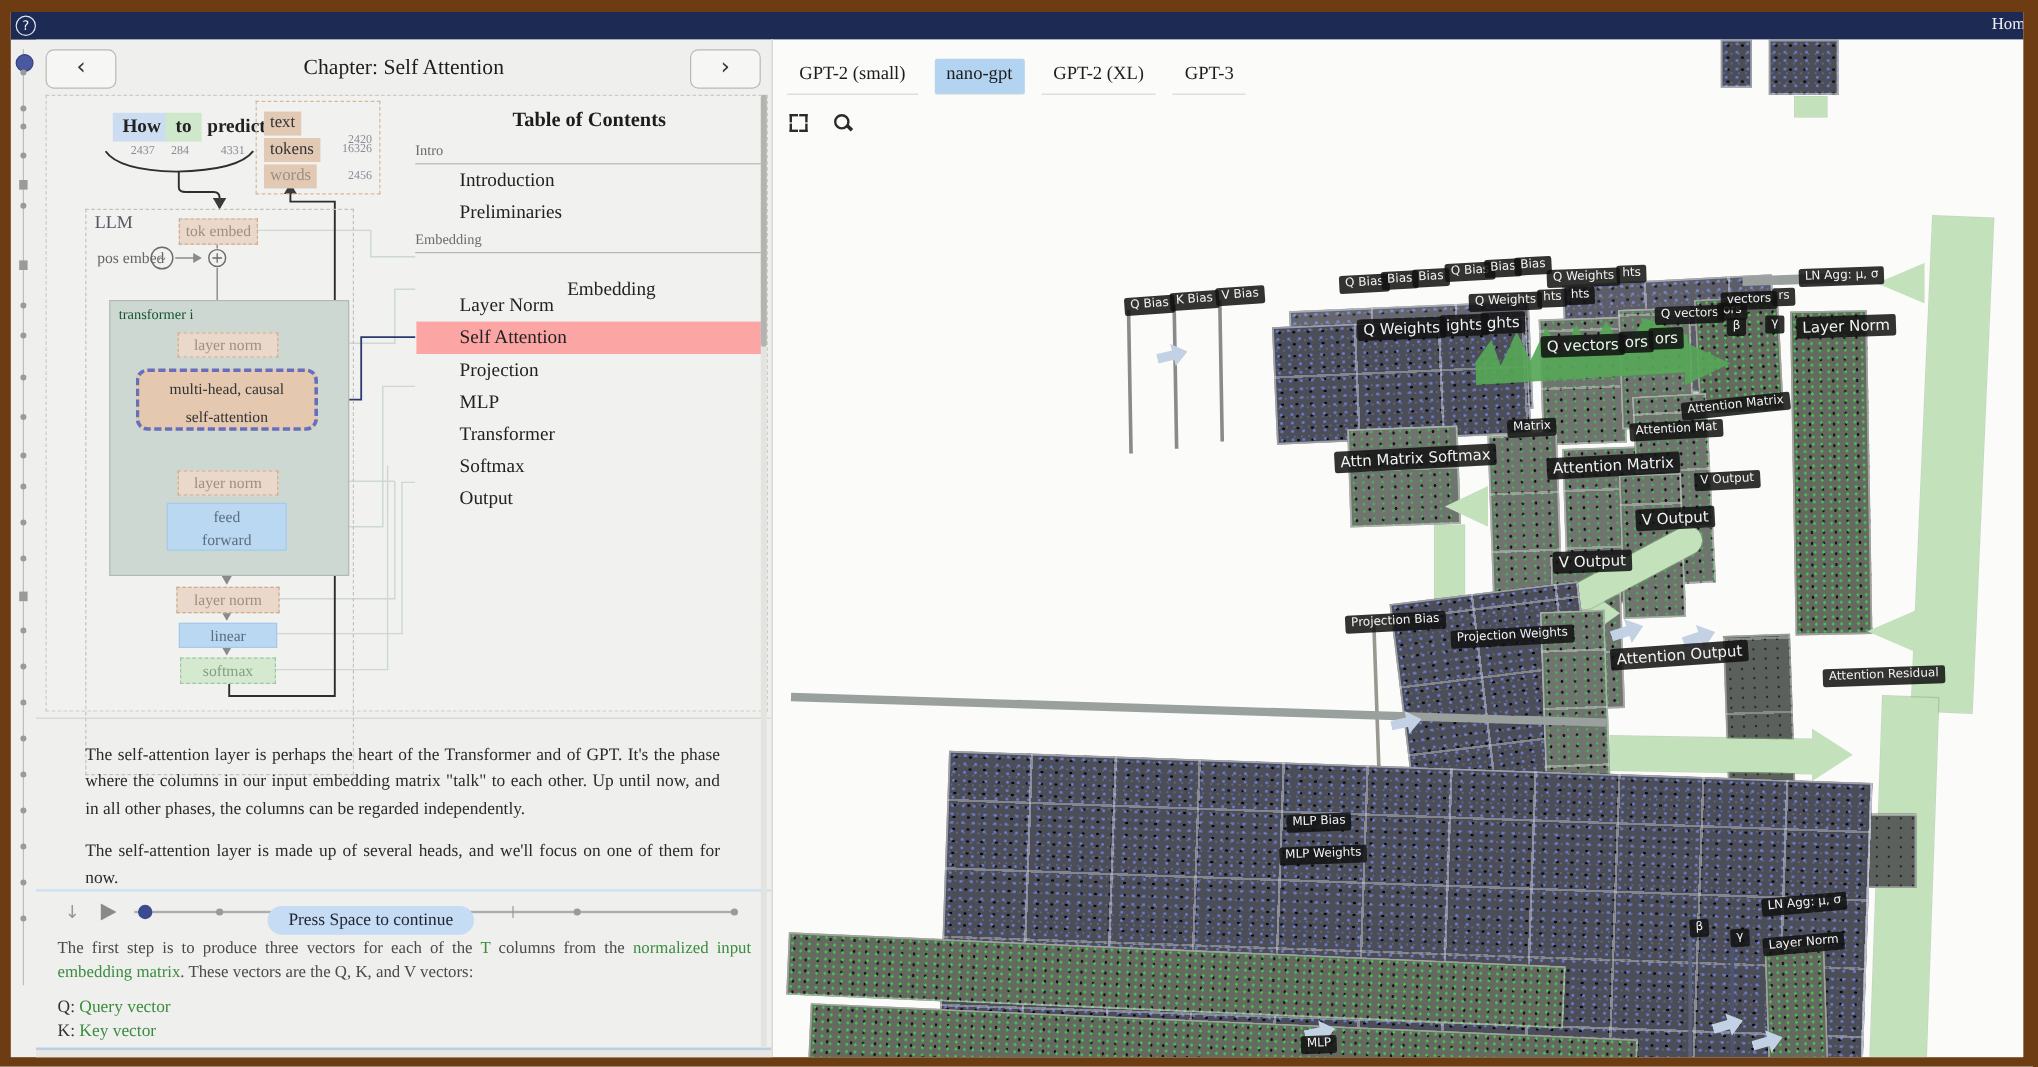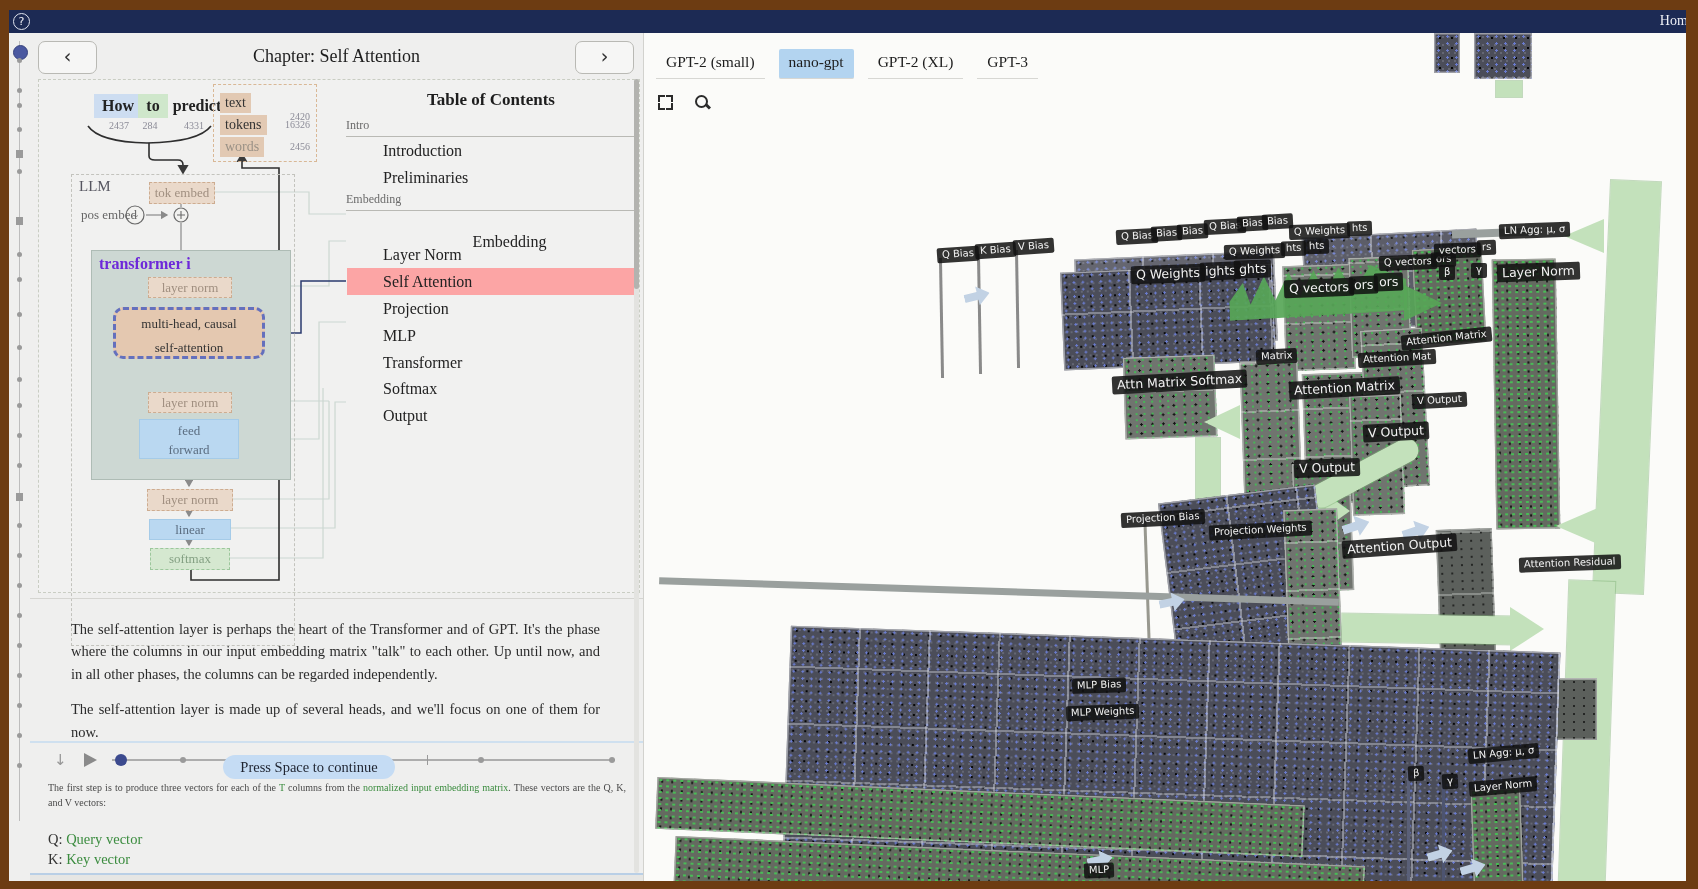--- a/index.html
+++ b/index.html
@@ -59,21 +59,21 @@
 
   .player{position:absolute;left:0;top:708px;width:100%;height:30px;border-top:2px solid #cfe0ef;}
   .dl-ic{position:absolute;left:24px;top:718px;color:#979797;font-size:15px;font-family:"DejaVu Sans",sans-serif;cursor:pointer;}
   .play-ic{position:absolute;left:54px;top:720px;width:0;height:0;border-left:13px solid #8a8a8a;border-top:7px solid transparent;border-bottom:7px solid transparent;cursor:pointer;}
   .sl-track{position:absolute;left:82px;top:726px;width:503px;height:2px;background:#adadad;cursor:pointer;}
   .sl-dot{position:absolute;top:-2px;width:6px;height:6px;border-radius:50%;background:#9a9a9a;}
   .sl-tick{position:absolute;top:-4px;width:1.5px;height:10px;background:#9a9a9a;}
   .sl-cur{position:absolute;top:-5px;width:12px;height:12px;border-radius:50%;background:#3c4a8e;}
   .pill{position:absolute;left:193px;top:722px;width:172px;height:24px;background:#c5dcf4;border-radius:13px;text-align:center;line-height:24px;font-size:14.5px;color:#1f2430;z-index:5;}
 
-  .steptext{position:absolute;left:18px;top:748px;width:578px;font-size:10px;line-height:1.45;color:#4a4a4a;text-align:justify;}
+  .steptext{position:absolute;left:18px;top:748px;width:578px;font-size:14px;line-height:1.45;color:#4a4a4a;text-align:justify;}
   .green-t{color:#3b8c3f;}
   .green-link{color:#3b8c3f;cursor:pointer;}
   .vdefs{position:absolute;left:18px;top:798px;width:560px;font-size:14.5px;color:#333;}
   .vdefs div{margin-bottom:3px;}
   .lp-bottom{position:absolute;left:0;top:840px;width:100%;height:8px;background:#e6e6e4;border-top:2px solid #b9cfe6;}
   .scrollbar{position:absolute;left:604px;top:46px;width:5px;height:794px;background:#e3e3e0;border-radius:3px;}
   .scrollthumb{position:absolute;left:0;top:0;width:5px;height:210px;background:#b3b3af;border-radius:3px;cursor:pointer;}
 
   
   .rpanel{position:absolute;left:634px;top:23px;width:1043px;height:848px;background:#fbfbf9;border-left:1px solid #d2d2ce;overflow:hidden;}
@@ -250,21 +250,21 @@
             <div class="lvl-num" style="top: 30px;">16326</div>
             <div class="lvl-lab dim" style="top: 52px;">words</div>
             <div class="lvl-num" style="top: 52px;">2456</div>
           </div>
 
       <div class="dbox" style="left:32px;top:94px;width:222px;height:470px;"></div>
       <div class="dlabel" style="left:40px;top:98px;">LLM</div>
       <div class="blk tan" style="left:110px;top:102px;width:64px;height:20px;line-height:20px;">tok embed</div>
       <div class="dlabel" style="left:42px;top:127px;font-size:13px;color:#666;">pos embed</div>
       <div class="tfbox"></div>
-      <div class="dlabel" style="left:60px;top:175px;font-size:16px;color:#6d28d9;font-weight:bold;">transformer i</div>
+      <div class="dlabel" style="left:60px;top:175px;font-size:12px;color:#14532d;">transformer i</div>
       <div class="blk tan" style="left:109px;top:197px;width:82px;height:19px;line-height:19px;">layer norm</div>
       <div class="blk tan2" style="left:74px;top:227px;width:152px;height:52px;line-height:24px;padding-top:2px;box-sizing:border-box;">
         <div>multi-head, causal</div>
         <div>self-attention</div>
       </div>
       <div class="blk tan" style="left:109px;top:312px;width:82px;height:19px;line-height:19px;">layer norm</div>
       <div class="blk blue" style="left:100px;top:339px;width:100px;height:40px;line-height:19px;padding-top:1px;box-sizing:border-box;">
         <div>feed</div>
         <div>forward</div>
       </div>

